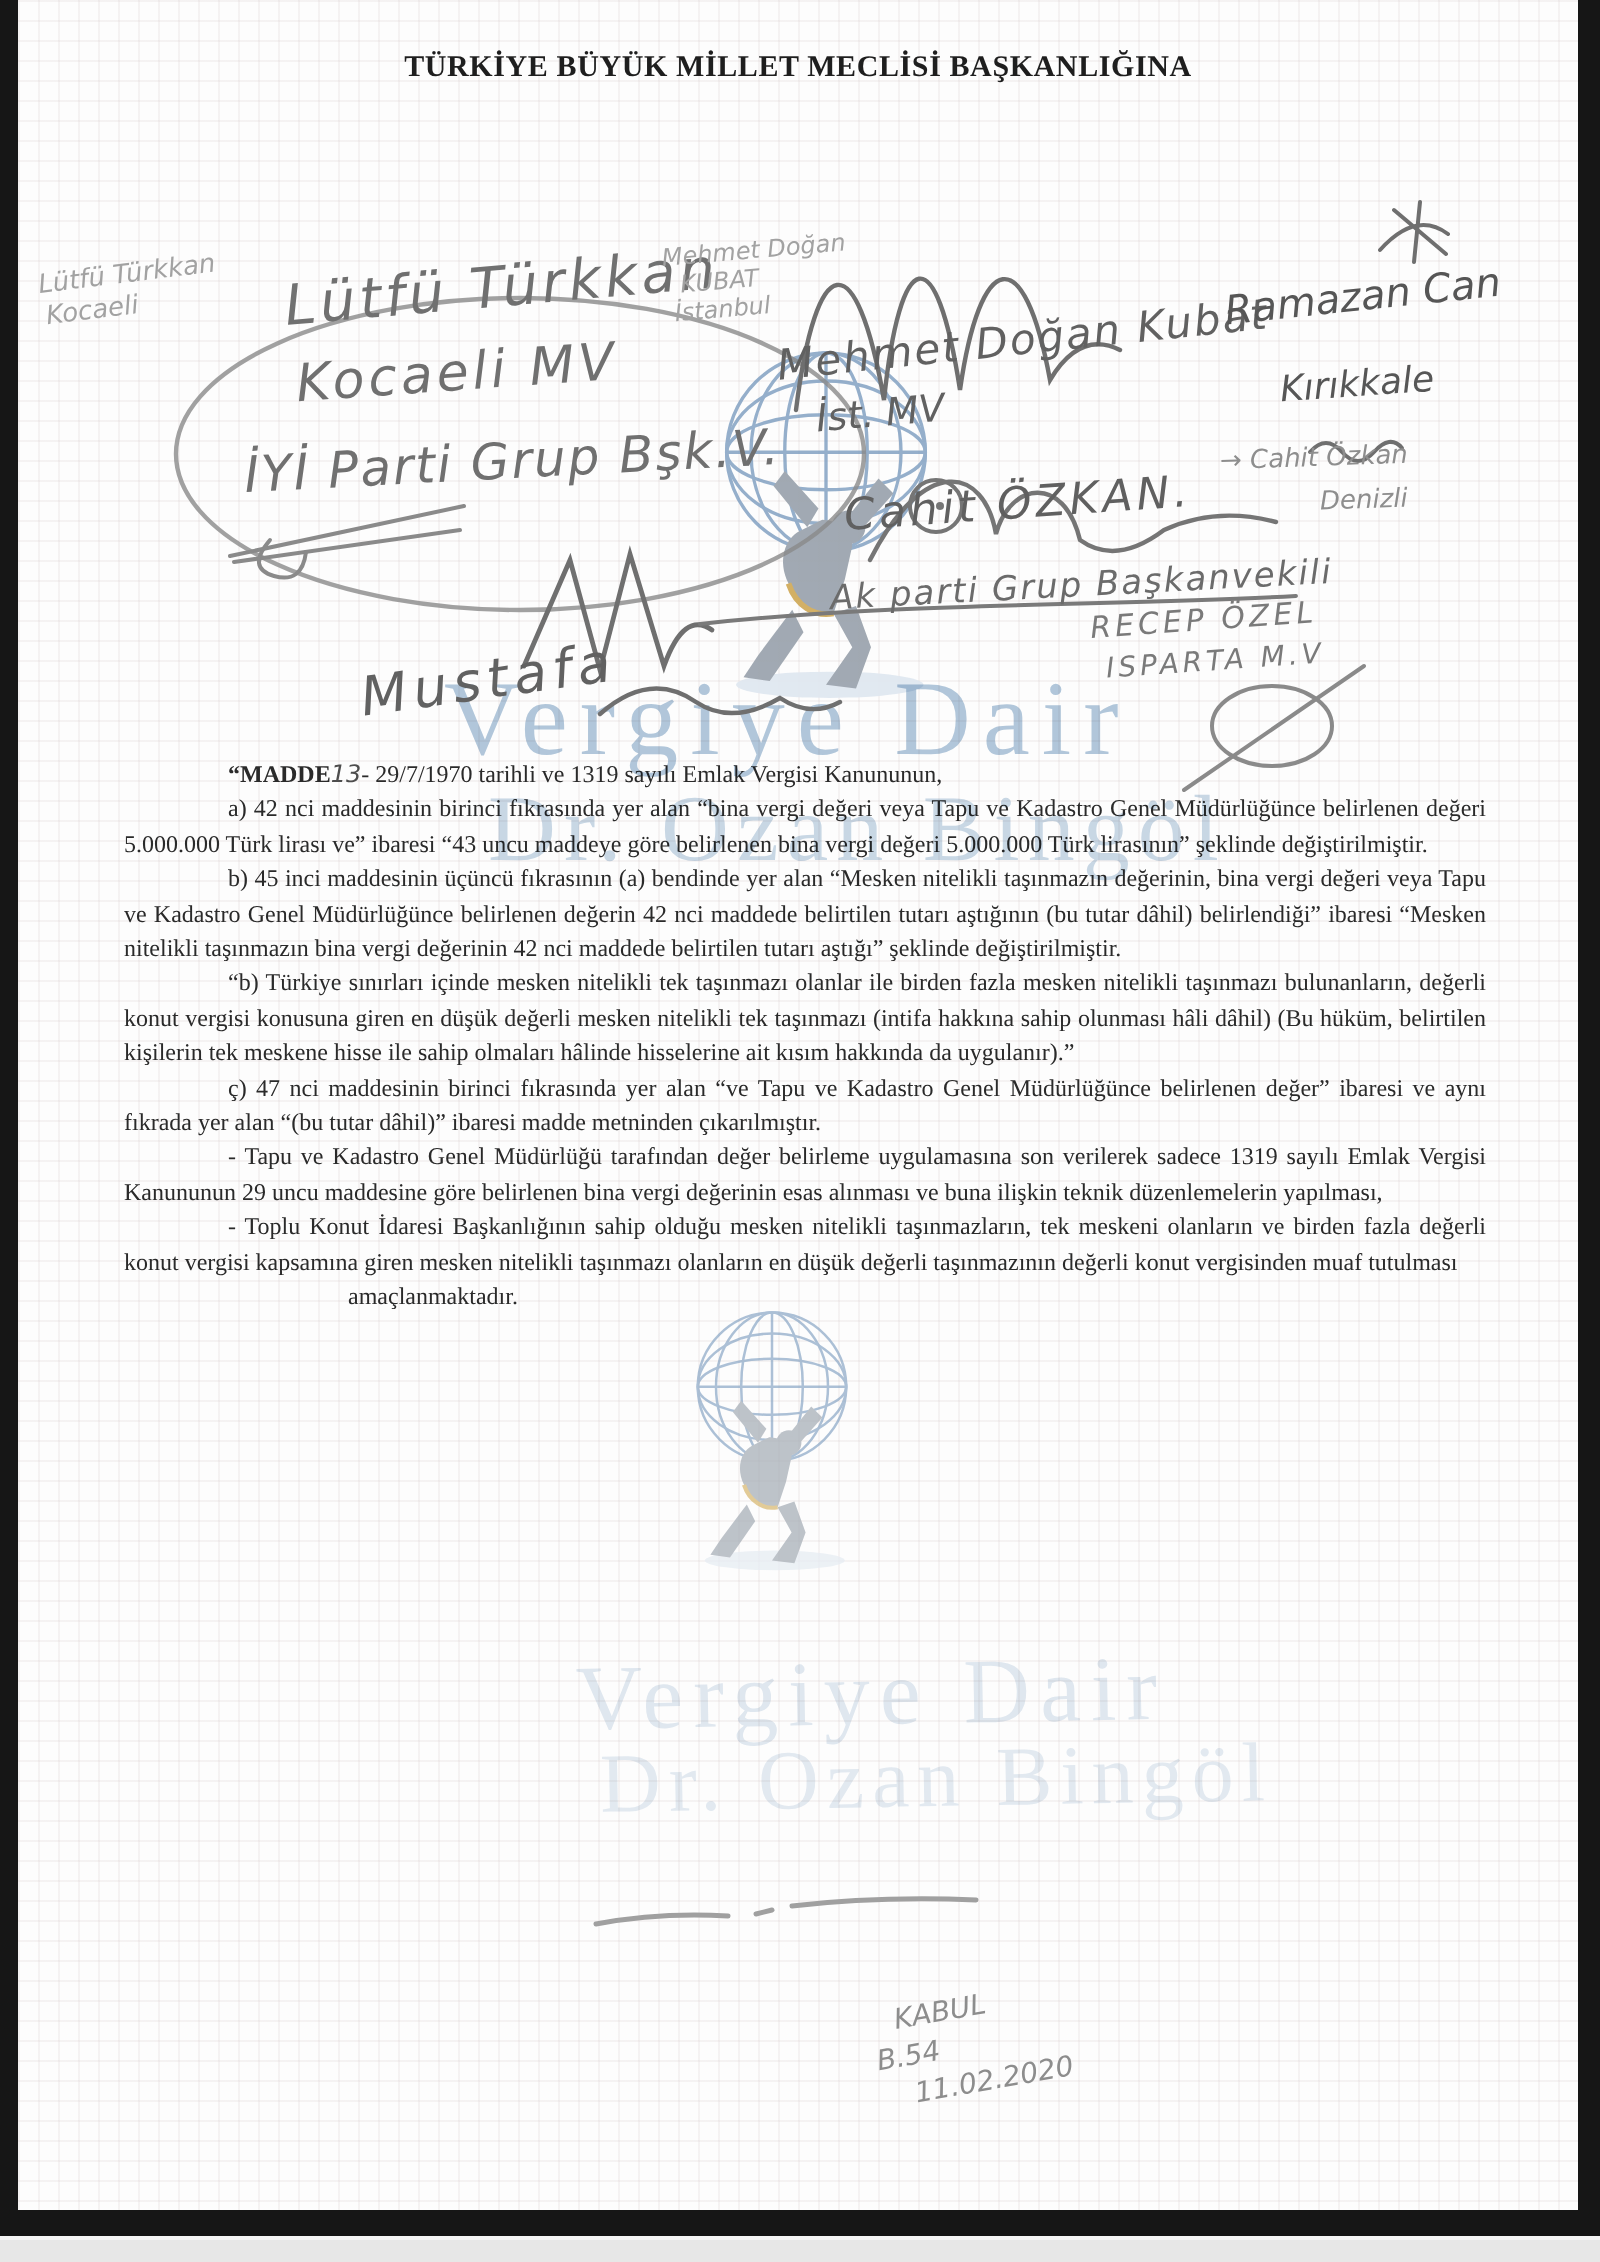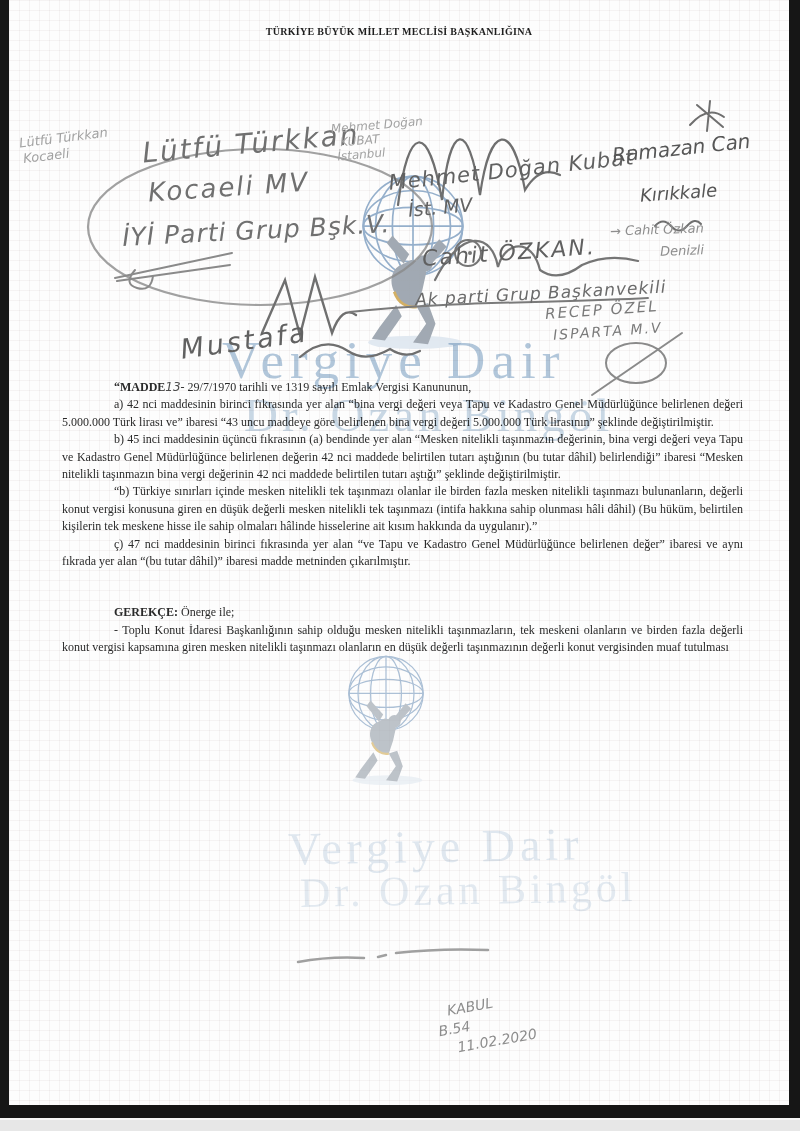--- a/index.html
+++ b/index.html
@@ -14,21 +14,21 @@
       linear-gradient(90deg, rgba(205,190,190,.16) 1px, transparent 1px);
     background-size:10px 10px;}
 
   
   .border-left{position:absolute;left:0;top:0;width:9px;height:1131px;background:#161616;}
   .border-right{position:absolute;left:789px;top:0;width:11px;height:1118px;background:#161616;}
   .bar-bottom{position:absolute;left:0;top:1105px;width:800px;height:13px;background:#161616;}
   .below-strip{position:absolute;left:0;top:1118px;width:800px;height:13px;background:#e7e7e7;border-top:2px solid #f7f7f7;}
 
   .doc-title{position:absolute;left:9px;top:26px;width:780px;text-align:center;
-    font-weight:bold;font-size:10px;letter-spacing:.3px;color:#1e1e1e;}
+    font-weight:bold;font-size:15px;letter-spacing:.3px;color:#1e1e1e;}
 
   .intro{position:absolute;left:62px;top:78px;width:681px;font-size:14px;line-height:17px;
     text-align:justify;text-indent:56px;color:#2a2a2a;}
 
   .body-text{position:absolute;left:62px;top:379px;width:681px;font-size:12px;
     line-height:17.4px;color:#2a2a2a;text-align:justify;z-index:2;}
   .body-text p{margin:0;text-indent:52px;}
   .bold{font-weight:bold;}
   .hand-number{font-family:"DejaVu Sans",sans-serif;font-style:italic;color:#4d4d4d;}
   .gerekce-head{margin-top:34px !important;}
@@ -112,22 +112,23 @@
 
   <div class="doc-title">TÜRKİYE BÜYÜK MİLLET MECLİSİ BAŞKANLIĞINA</div>
 
 
   <div class="body-text">
     <p><span class="bold">“MADDE</span><span class="hand-number">13</span><span>- 29/7/1970 tarihli ve 1319 sayılı Emlak Vergisi Kanununun,</span></p>
     <p>a) 42 nci maddesinin birinci fıkrasında yer alan “bina vergi değeri veya Tapu ve Kadastro Genel Müdürlüğünce belirlenen değeri 5.000.000 Türk lirası ve” ibaresi  “43 uncu maddeye göre belirlenen bina vergi değeri 5.000.000 Türk lirasının” şeklinde değiştirilmiştir.</p>
     <p>b) 45 inci maddesinin üçüncü fıkrasının (a) bendinde yer alan “Mesken nitelikli taşınmazın değerinin, bina vergi değeri veya Tapu ve Kadastro Genel Müdürlüğünce belirlenen değerin 42 nci maddede belirtilen tutarı aştığının (bu tutar dâhil) belirlendiği” ibaresi “Mesken nitelikli taşınmazın bina vergi değerinin 42 nci maddede belirtilen tutarı aştığı” şeklinde değiştirilmiştir.</p>
     <p>“b) Türkiye sınırları içinde mesken nitelikli tek taşınmazı olanlar ile birden fazla mesken nitelikli taşınmazı bulunanların, değerli konut vergisi konusuna giren en düşük değerli mesken nitelikli tek taşınmazı (intifa hakkına sahip olunması hâli dâhil) (Bu hüküm, belirtilen kişilerin tek meskene hisse ile sahip olmaları hâlinde hisselerine ait kısım hakkında da uygulanır).”</p>
     <p>ç) 47 nci maddesinin birinci fıkrasında yer alan “ve Tapu ve Kadastro Genel Müdürlüğünce belirlenen değer” ibaresi ve aynı fıkrada yer alan “(bu tutar dâhil)” ibaresi madde metninden çıkarılmıştır.</p>
-    <p class="gerekce-head"><span class="bold">GEREKÇE:</span><span> Önerge ile;</span></p>
+    <p>- Tapu ve Kadastro Genel Müdürlüğü tarafından değer belirleme uygulamasına son verilerek sadece 1319 sayılı Emlak Vergisi Kanununun 29 uncu maddesine göre belirlenen bina vergi değerinin esas alınması ve buna ilişkin teknik düzenlemelerin yapılması,</p>
     <p>- Toplu Konut İdaresi Başkanlığının sahip olduğu mesken nitelikli taşınmazların, tek meskeni olanların ve birden fazla değerli konut vergisi kapsamına giren mesken nitelikli taşınmazı olanların en düşük değerli taşınmazının değerli konut vergisinden muaf tutulması</p>
+    <p class="closing">amaçlanmaktadır.</p>
   </div>
 
   <div class="wm-text wm-t1">Vergiye Dair</div>
   <div class="wm-text wm-t2">Dr. Ozan Bingöl</div>
   <div class="wm-text wm-t3">Vergiye Dair</div>
   <div class="wm-text wm-t4">Dr. Ozan Bingöl</div>
 
   <svg class="sig-svg" width="800" height="310">
     <g fill="none" stroke-linecap="round">
       <ellipse cx="260" cy="132" rx="172" ry="78" stroke="#8a8a8a" stroke-width="2.2" opacity=".8"></ellipse>

